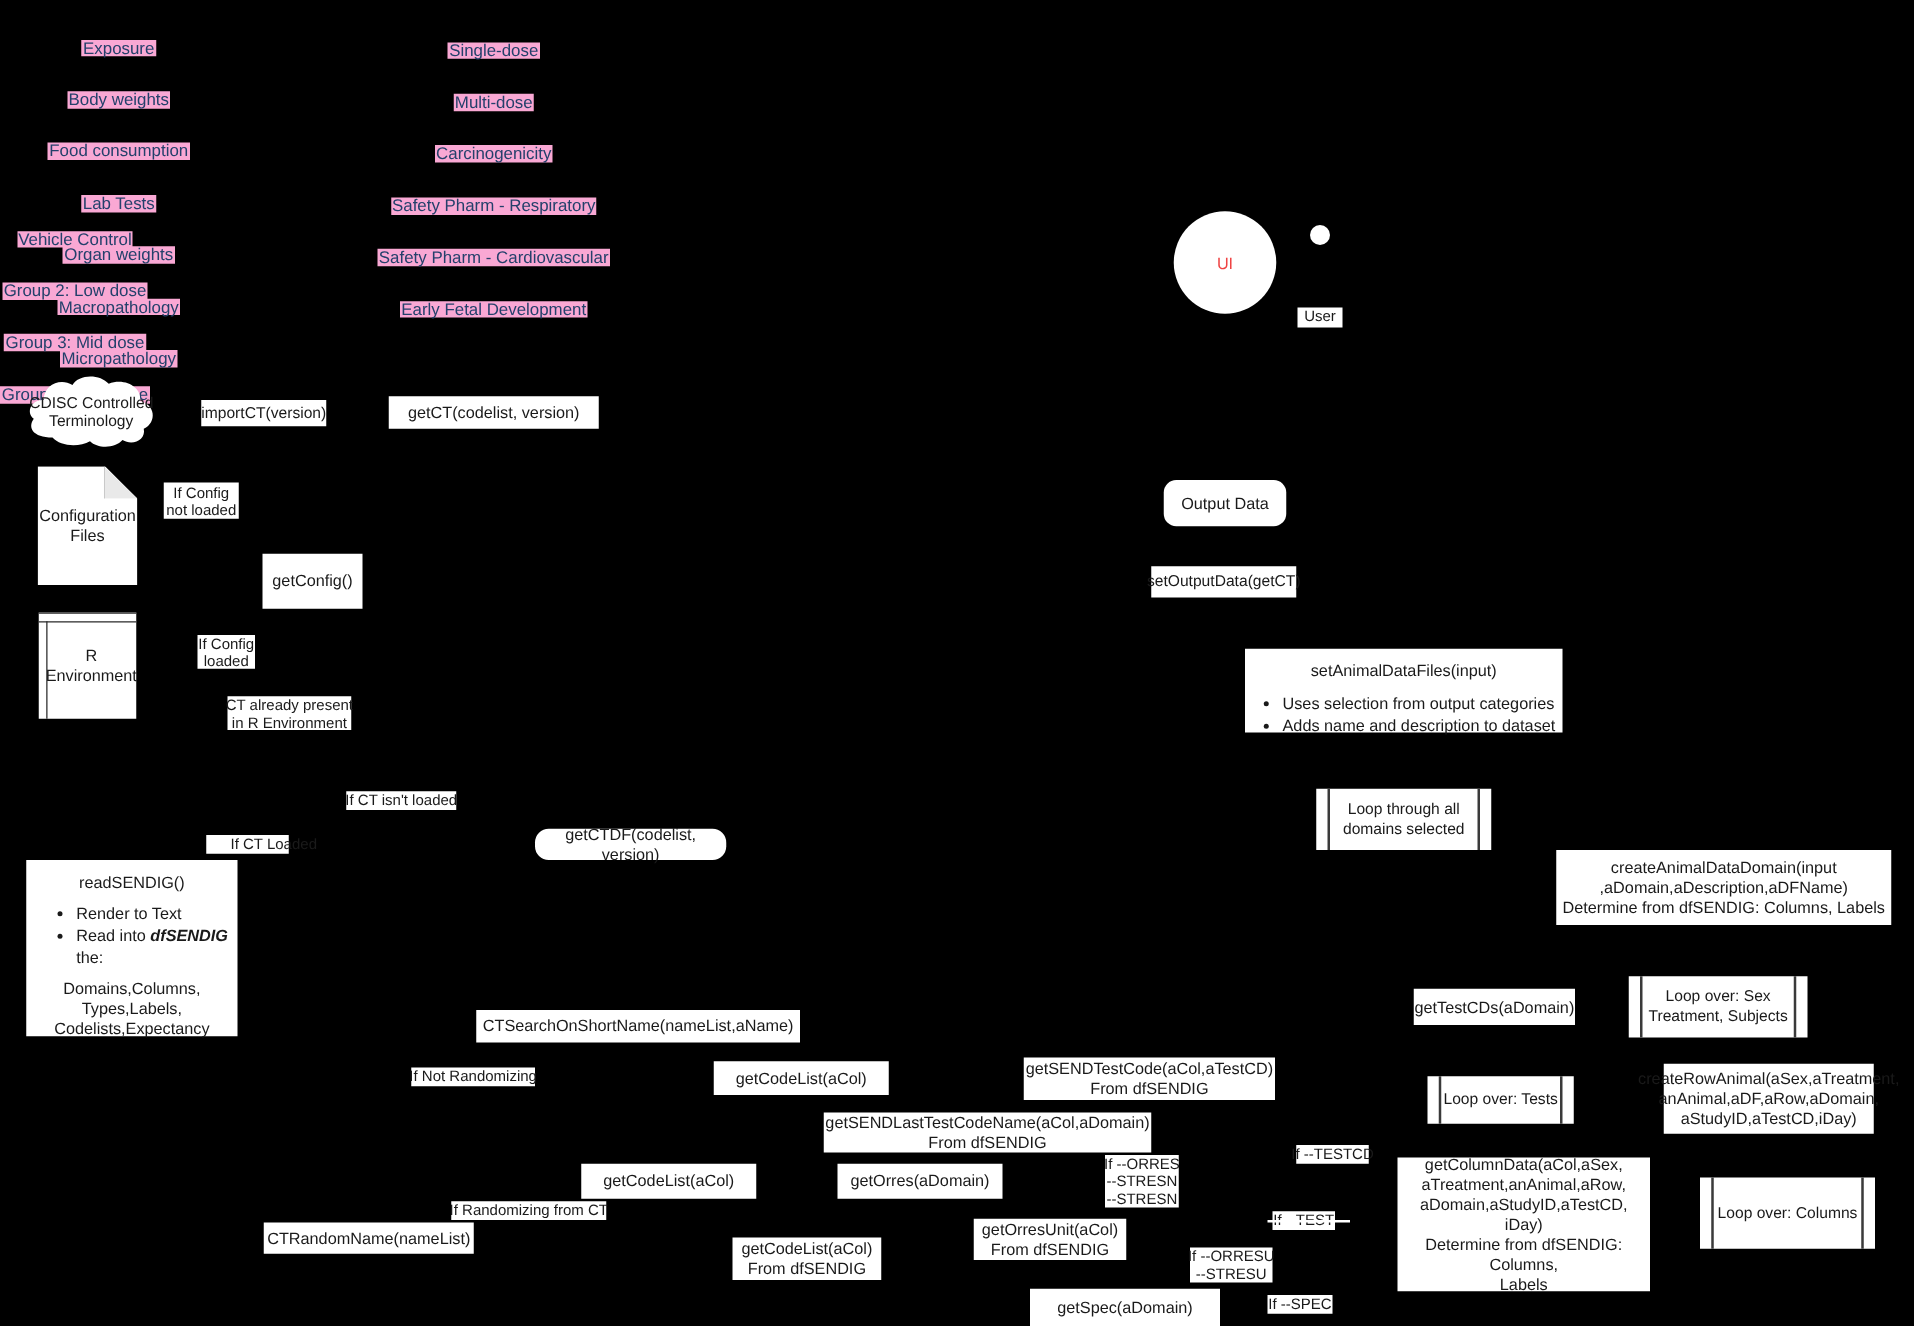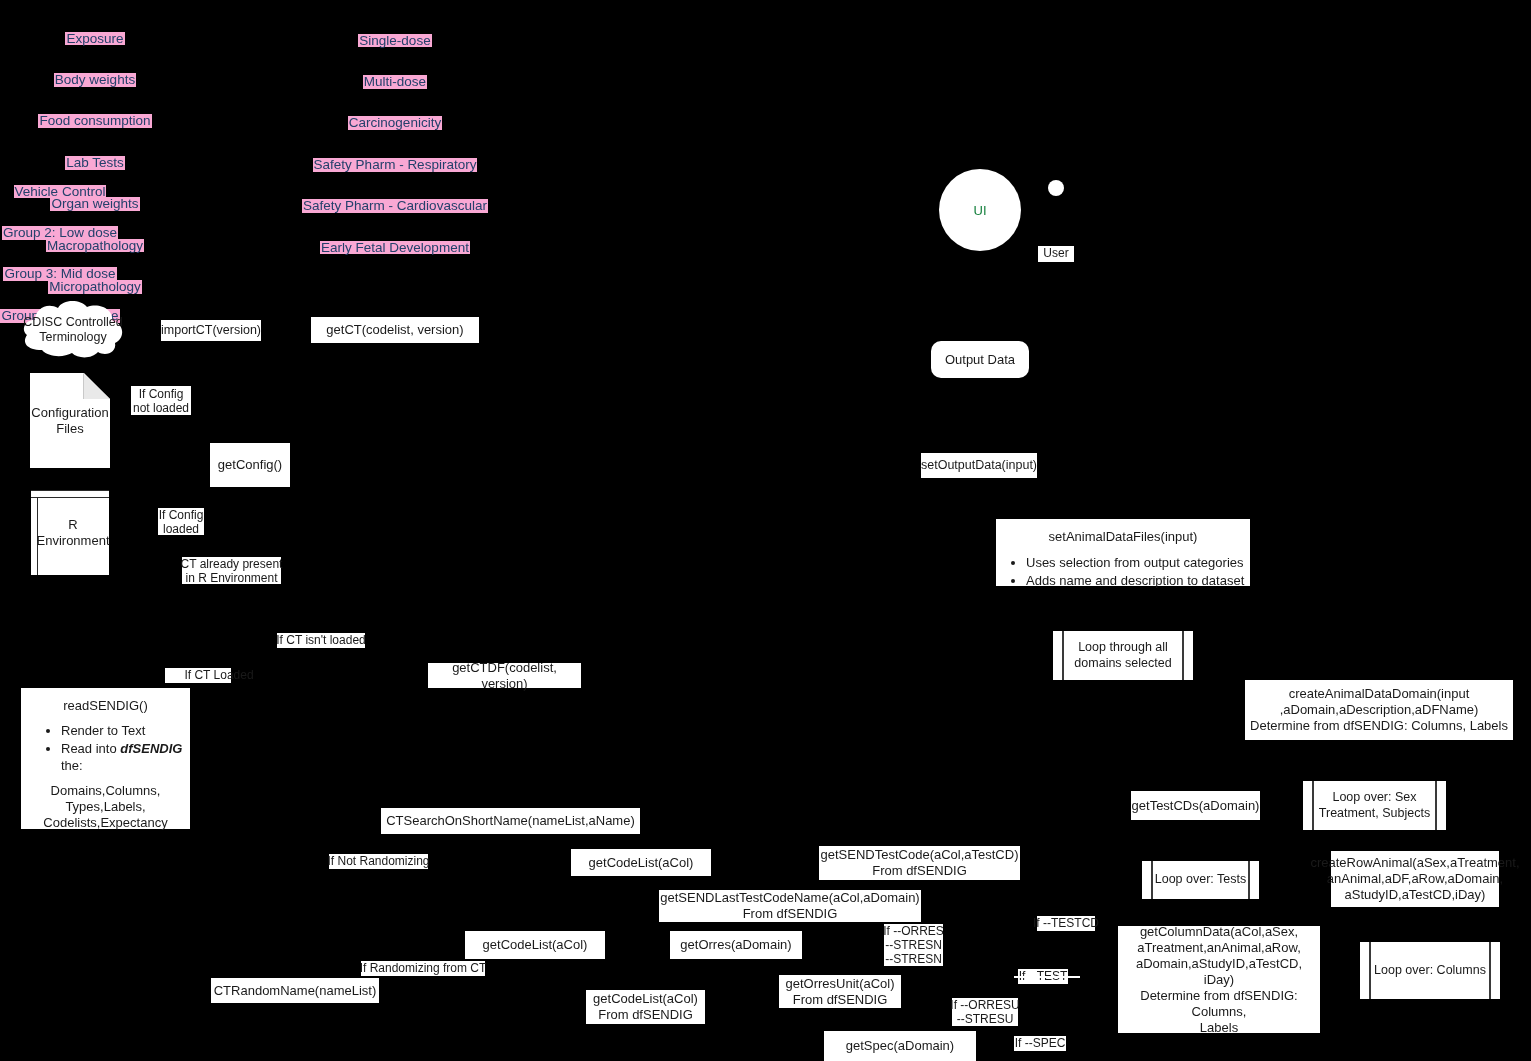--- a/index.html
+++ b/index.html
@@ -33,25 +33,25 @@
   }
 
   
   .box{
     background:#ffffff;color:#1a1a1a;
     font-size:13px;line-height:16px;
     text-align:center;white-space:pre-line;
     display:flex;align-items:center;justify-content:center;
     box-sizing:border-box;
   }
-  .box.rounded{border-radius:10px;}
+  .box.rounded{border-radius:10px;margin-top:43px;}
 
   
   .circle{
-    background:#ffffff;color:#15803d;border-radius:50%;
+    background:#ffffff;color:#ef4444;border-radius:50%;
     display:flex;align-items:center;justify-content:center;
     font-size:13px;
   }
 
   
   .dot{background:#fff;border-radius:50%;}
 
   
   .loopbox{
     background:#ffffff;color:#1a1a1a;
@@ -179,23 +179,23 @@
 
 
   <div class="node plate" style="left:161px;top:320px;width:100px;height:21px;">importCT(version)</div>
 
   <div class="node box" style="left:311px;top:317px;width:168px;height:26px;">getCT(codelist, version)</div>
 
   <div class="node box" style="left:210px;top:443px;width:80px;height:44px;">getConfig()</div>
 
   <div class="node box rounded" style="left:931px;top:341px;width:98px;height:37px;">Output Data</div>
 
-  <div class="node plate" style="left:921px;top:453px;width:116px;height:25px;">setOutputData(input)</div>
-
-  <div class="node box" style="left:428px;top:663px;width:153px;height:25px;">getCTDF(codelist, version)</div>
+  <div class="node plate" style="left:921px;top:453px;width:116px;height:25px;">setOutputData(getCT)</div>
+
+  <div class="node box" style="left:428px;top:663px;width:153px;height:25px;border-radius:11px;">getCTDF(codelist, version)</div>
 
   <div class="node box" style="left:381px;top:772px;width:259px;height:26px;margin-top:36px;">CTSearchOnShortName(nameList,aName)</div>
 
   <div class="node box" style="left:211px;top:978px;width:168px;height:25px;">CTRandomName(nameList)</div>
 
   <div class="node box" style="left:571px;top:849px;width:140px;height:27px;">getCodeList(aCol)</div>
 
   <div class="node box" style="left:465px;top:931px;width:140px;height:28px;">getCodeList(aCol)</div>
 
   <div class="node box" style="left:586px;top:990px;width:119px;height:34px;">getCodeList(aCol)

